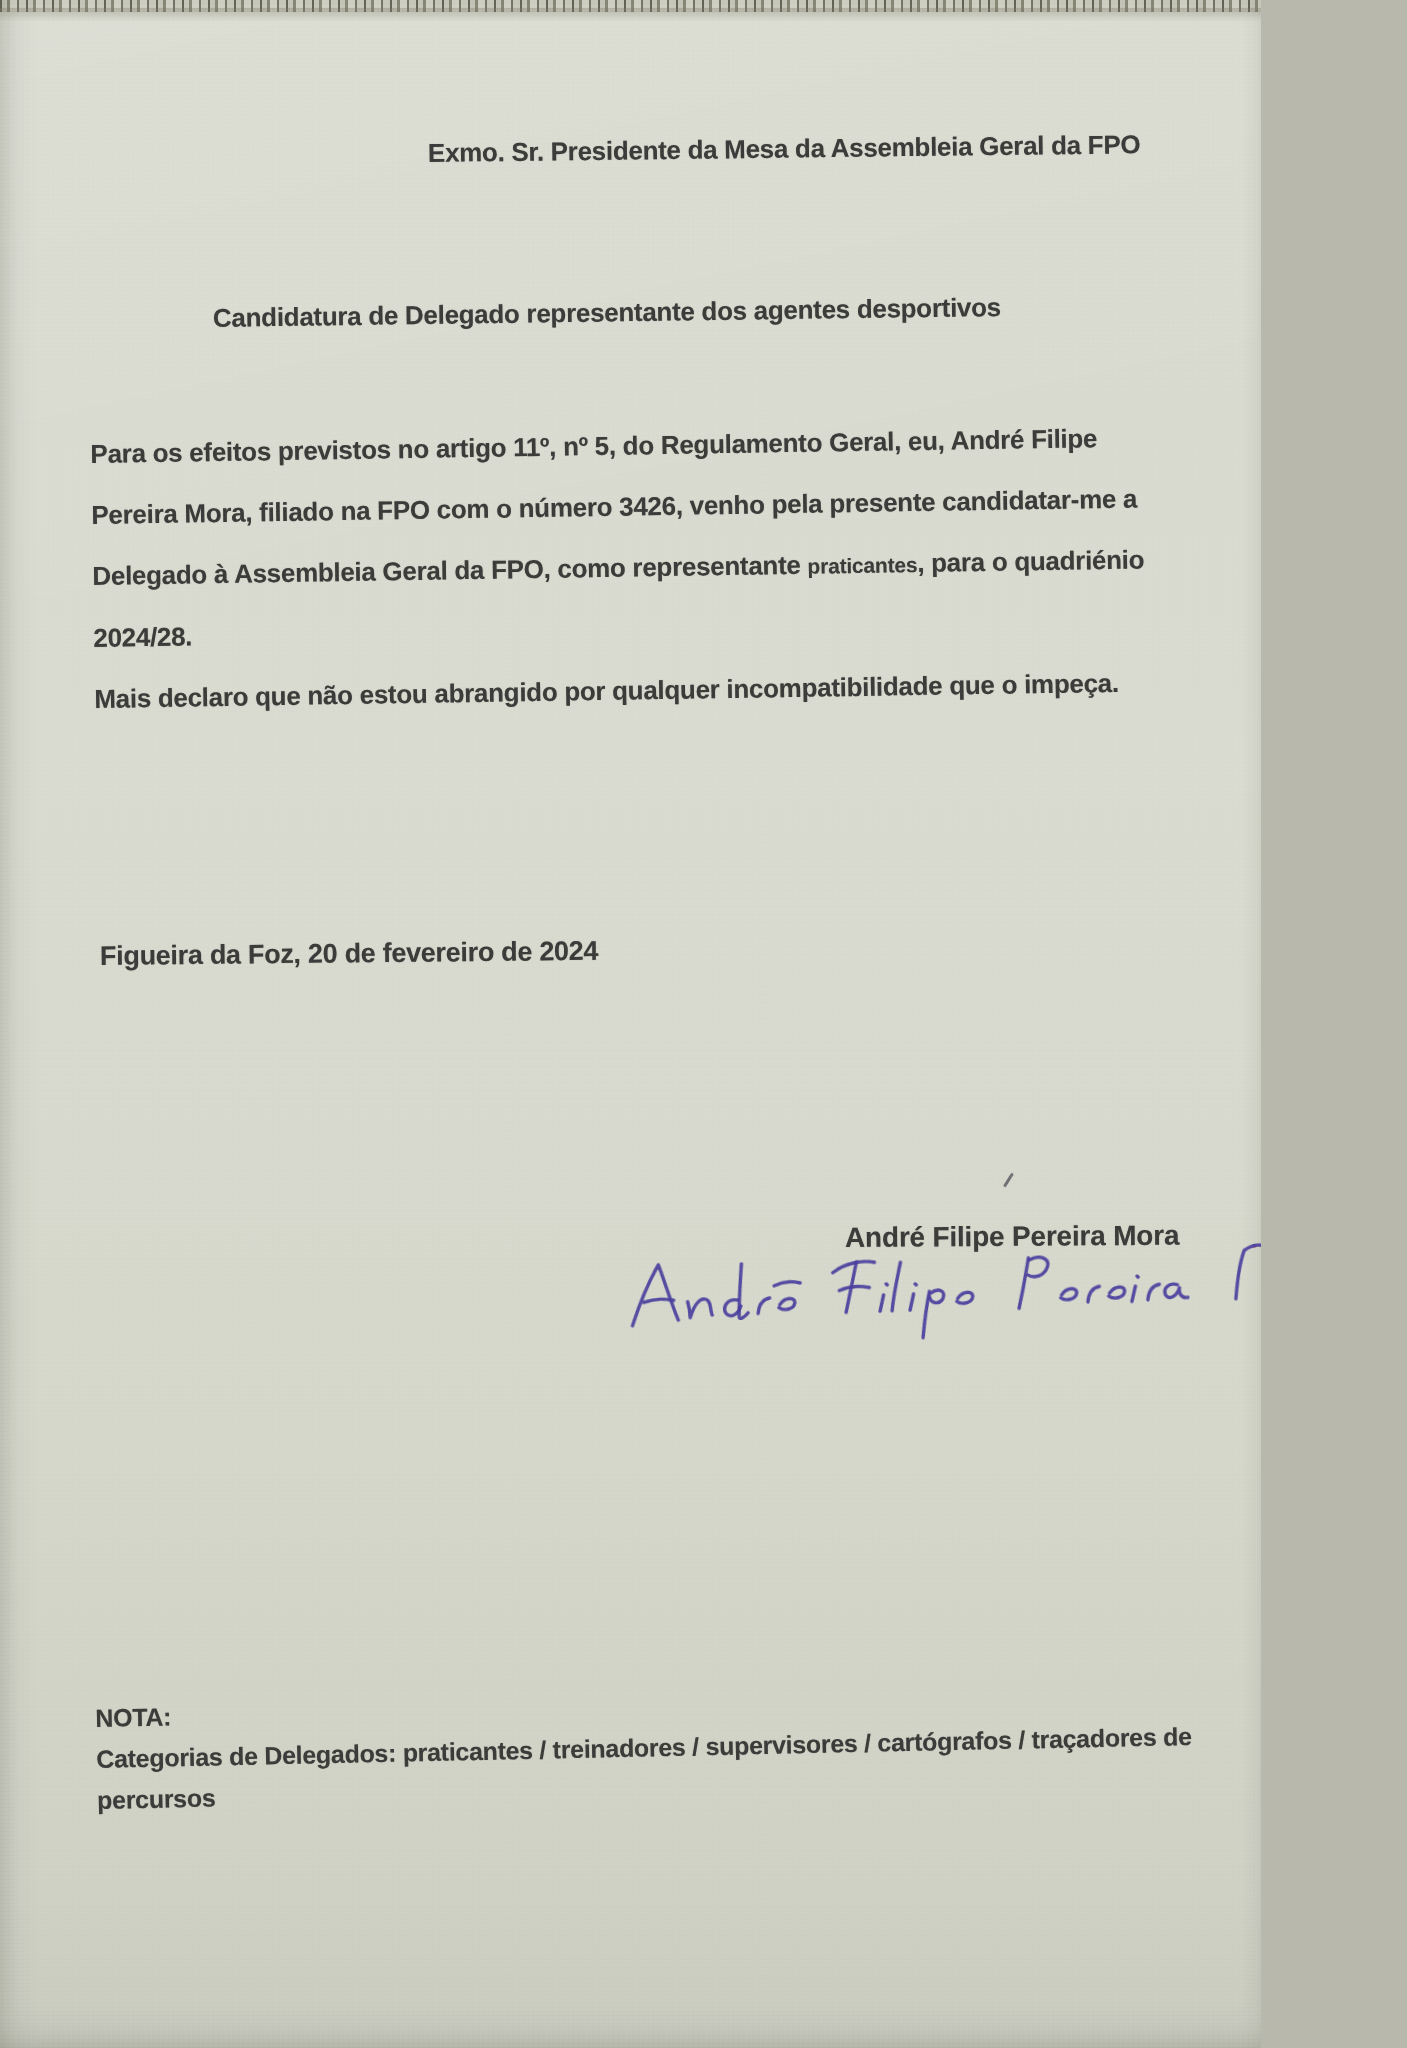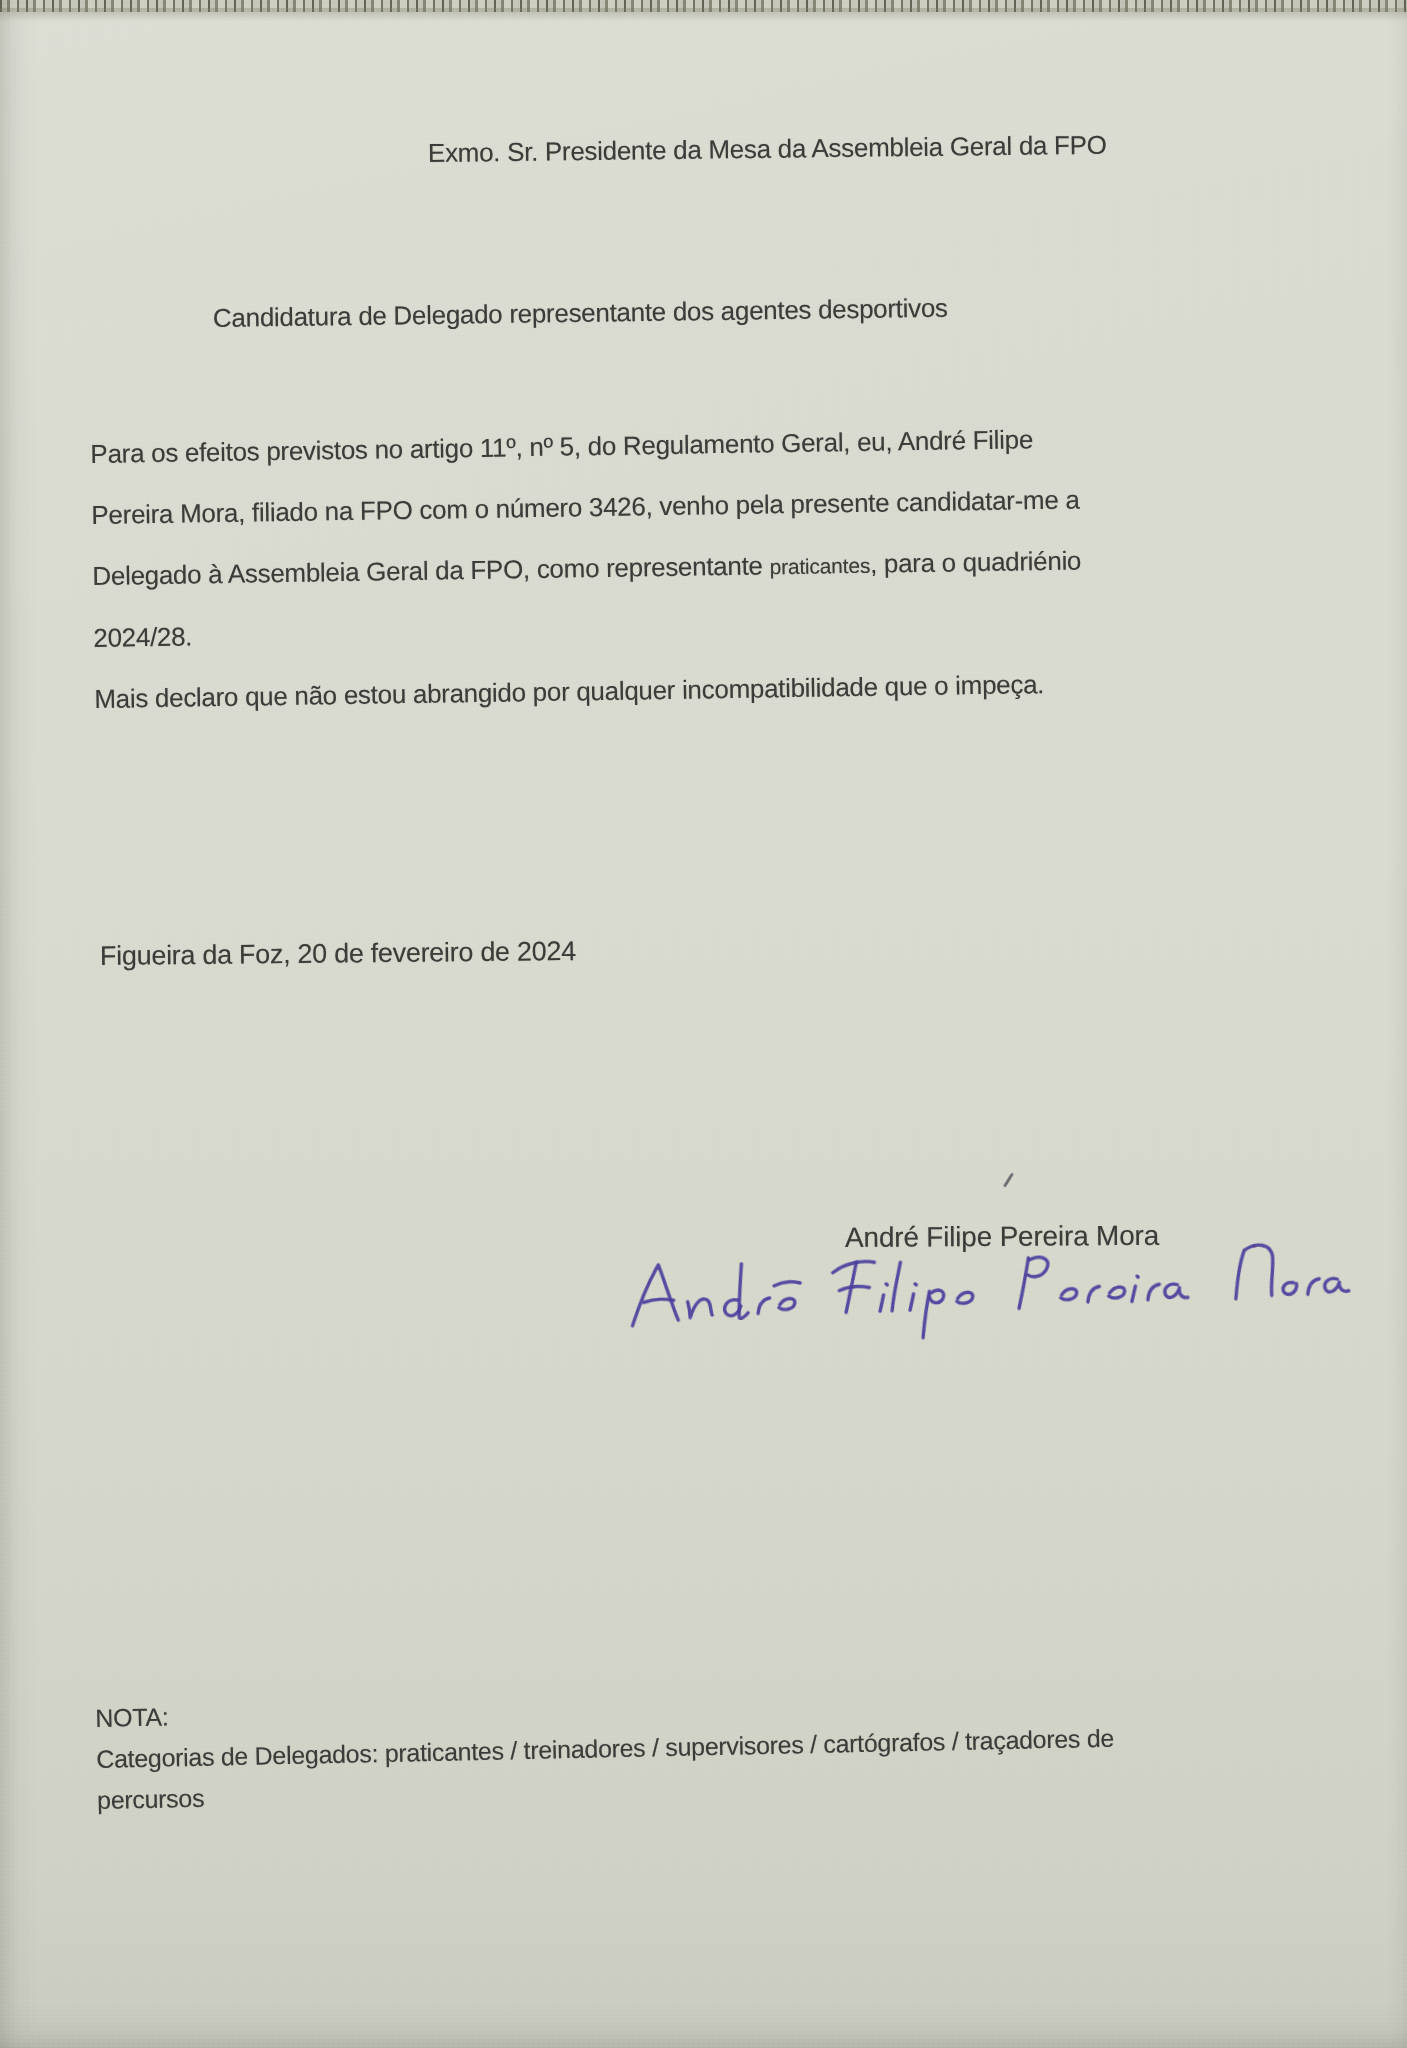--- a/index.html
+++ b/index.html
@@ -3,25 +3,26 @@
 <meta charset="utf-8">
 <style>
   html,body{margin:0;padding:0;}
   body{
     width:1407px;height:2048px;
     background:#b8b8ac;
     font-family:"Liberation Sans","DejaVu Sans",sans-serif;
     overflow:hidden;
   }
   .photo{
-    position:relative;width:1407px;height:2048px;overflow:hidden;
+    position:relative;width:1261px;height:2048px;overflow:hidden;
     background:
       linear-gradient(168deg, rgba(255,255,255,0.10) 0%, rgba(255,255,255,0) 30%),
       linear-gradient(180deg, #d8dacf 0%, #d9dbd0 38%, #d5d7cb 70%, #cfd1c5 92%, #c9cbbf 100%);
     box-shadow:inset 22px 0 38px -28px rgba(70,70,58,.35), inset -14px 0 30px -26px rgba(70,70,58,.22), inset 0 -26px 44px -30px rgba(70,70,58,.30);
+    font-weight:bold;
   }
   
   .top-edge{
     position:absolute;left:0;top:0;width:100%;height:12px;
     background:
       repeating-linear-gradient(91deg, rgba(64,62,48,.85) 0 2px, rgba(150,148,128,.35) 2px 7px, rgba(88,86,66,.7) 7px 10px, rgba(178,176,156,.3) 10px 17px, rgba(70,68,52,.75) 17px 19px, rgba(160,158,138,.35) 19px 26px);
     filter:blur(.4px);
     opacity:.9;
   }
   .top-edge-fade{

